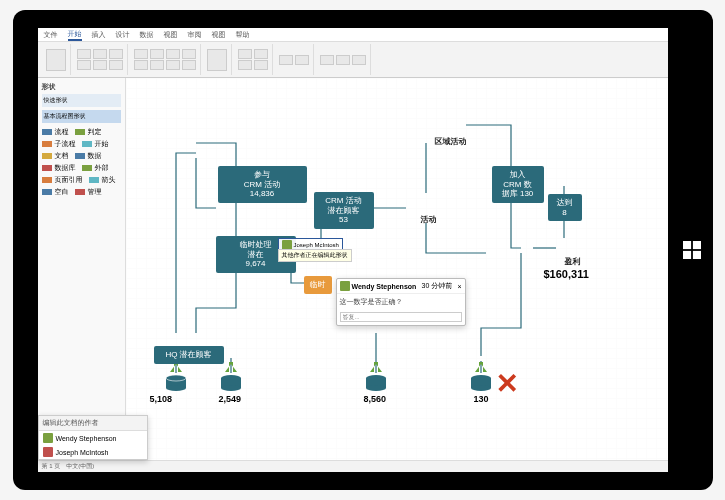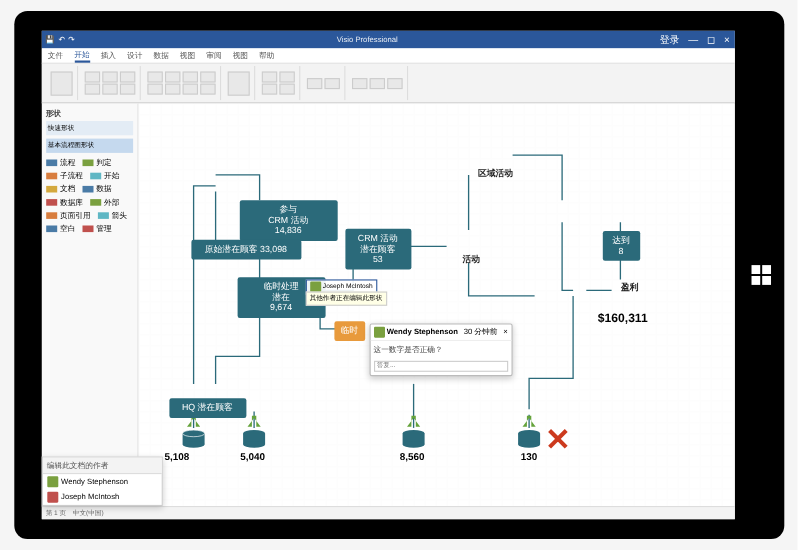--- a/index.html
+++ b/index.html
@@ -65,34 +65,20 @@
   <div class="win-btn">
     <svg viewBox="0 0 20 20">
         <rect x="0" y="0" width="9" height="9" fill="#fff"></rect>
         <rect x="11" y="0" width="9" height="9" fill="#fff"></rect>
         <rect x="0" y="11" width="9" height="9" fill="#fff"></rect>
         <rect x="11" y="11" width="9" height="9" fill="#fff"></rect>
       </svg>
   </div>
   <div class="screen">
 
-    <div class="titlebar">
-      <div class="left">
-        <span>💾</span>
-        <span>↶</span>
-        <span>↷</span>
-      </div>
-      <div class="ctr">Visio Professional</div>
-      <div class="right">
-        <span>登录</span>
-        <span>—</span>
-        <span>◻</span>
-        <span>×</span>
-      </div>
-    </div>
 
     <div class="menutabs">
       <span>文件</span>
       <span class="active">开始</span>
       <span>插入</span>
       <span>设计</span>
       <span>数据</span>
       <span>视图</span>
       <span>审阅</span>
       <span>视图</span>
@@ -304,32 +290,34 @@
               <rect x="2" y="2" width="20" height="24" fill="#2b6a7a"></rect>
               <rect x="5" y="5" width="4" height="4" fill="#fff"></rect>
               <rect x="12" y="5" width="4" height="4" fill="#fff"></rect>
               <rect x="5" y="12" width="4" height="4" fill="#fff"></rect>
               <rect x="12" y="12" width="4" height="4" fill="#fff"></rect>
             </svg>
           </div>
 
         <div class="node lbl" style="left:92px;top:88px;width:89px"><span style="white-space:pre-line">参与
 CRM 活动</span><br><span>14,836</span></div>
-        <div class="node lbl" style="left:48px;top:124px;width:100px"><span>原始潜在顾客</span> <span>33,098</span></div>
         <div class="node lbl" style="left:90px;top:158px;width:80px"><span style="white-space:pre-line">临时处理
 潜在</span><br><span>9,674</span></div>
         <div class="node lbl orange" style="left:178px;top:198px;width:28px">临时</div>
         <div class="node lbl" style="left:28px;top:268px;width:70px">HQ 潜在顾客</div>
         <div class="node lbl" style="left:188px;top:114px;width:60px"><span style="white-space:pre-line">CRM 活动
 潜在顾客</span><br><span>53</span></div>
+        <div class="node lbl" style="left:366px;top:88px;width:52px"><span style="white-space:pre-line">加入
+CRM 数
+据库</span> <span>130</span></div>
         <div class="node lbl" style="left:422px;top:116px;width:34px"><span>达到</span><br><span>8</span></div>
 
         <div class="caption" style="left:300px;top:58px;width:50px">区域活动</div>
         <div class="caption" style="left:288px;top:136px;width:30px">活动</div>
-        <div class="caption" style="left:432px;top:162px;width:30px">盈利</div>
+        <div class="caption" style="left:432px;top:178px;width:30px">盈利</div>
         <div class="caption val money" style="left:418px;top:190px">$160,311</div>
 
         <div class="ico db" style="left:38px;top:296px">
             <svg viewBox="0 0 24 18">
               <ellipse cx="12" cy="4" rx="10" ry="3" fill="#2b6a7a"></ellipse>
               <rect x="2" y="4" width="20" height="10" fill="#2b6a7a"></rect>
               <ellipse cx="12" cy="14" rx="10" ry="3" fill="#2b6a7a"></ellipse>
               <ellipse cx="12" cy="4" rx="10" ry="3" fill="none" stroke="#fff" stroke-width=".6"></ellipse>
             </svg>
           </div>
@@ -349,21 +337,21 @@
           </div>
         <div class="ico db" style="left:343px;top:296px">
             <svg viewBox="0 0 24 18">
               <ellipse cx="12" cy="4" rx="10" ry="3" fill="#2b6a7a"></ellipse>
               <rect x="2" y="4" width="20" height="10" fill="#2b6a7a"></rect>
               <ellipse cx="12" cy="14" rx="10" ry="3" fill="#2b6a7a"></ellipse>
             </svg>
           </div>
         <div class="redx" style="left:370px;top:292px">✕</div>
         <div class="caption val" style="left:24px;top:316px">5,108</div>
-        <div class="caption val" style="left:93px;top:316px">5,040</div>
+        <div class="caption val" style="left:93px;top:316px">2,549</div>
         <div class="caption val" style="left:238px;top:316px">8,560</div>
         <div class="caption val" style="left:348px;top:316px">130</div>
 
         <div class="user-tag" style="left:152px;top:160px">
           <div class="avatar"></div>
           <span>Joseph McIntosh</span>
         </div>
         <div class="user-tag" style="left:152px;top:171px;background:#ffffe6;border-color:#ccc">
           <span>其他作者正在编辑此形状</span>
         </div>

